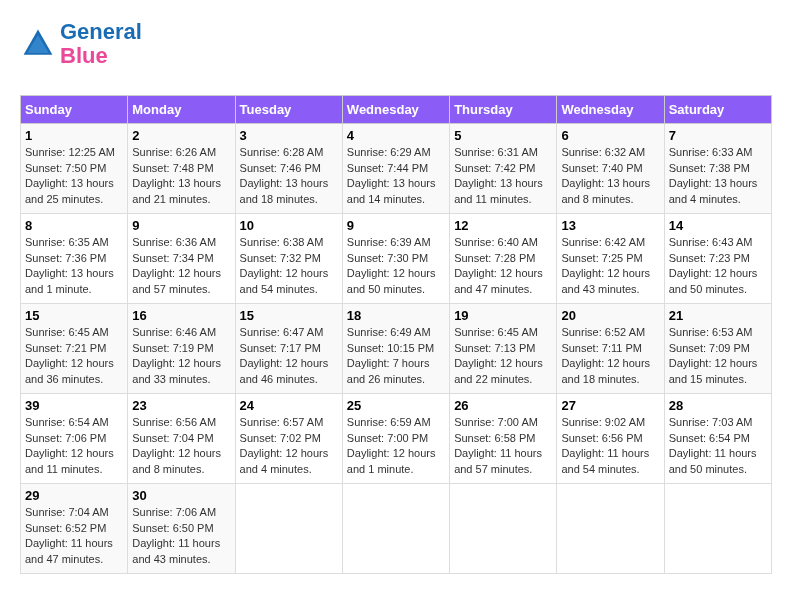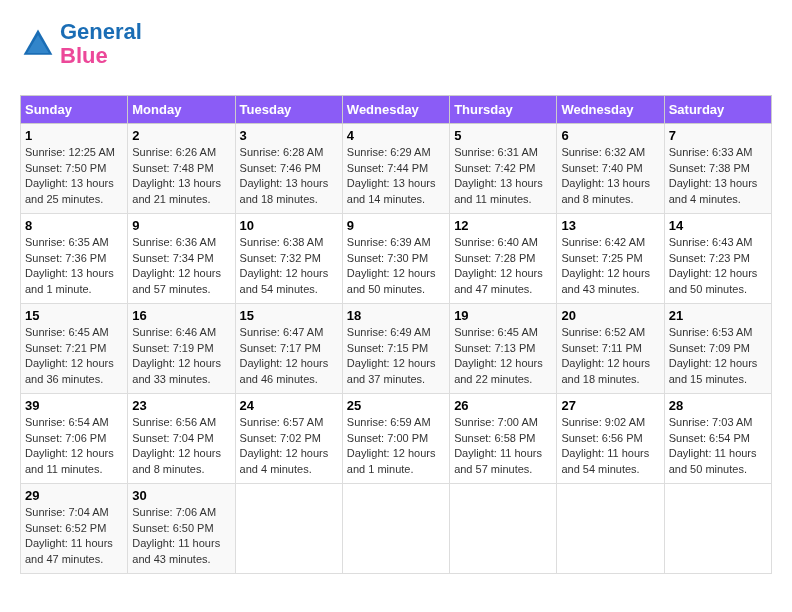--- a/index.html
+++ b/index.html
@@ -192,22 +192,22 @@
         <td><span class="day-num">16</span>
 <span class="day-info">Sunrise: 6:46 AM</span><br>
 <span class="day-info">Sunset: 7:19 PM</span><br>
 <span class="day-info">Daylight: 12 hours and 33 minutes.</span></td>
         <td><span class="day-num">15</span>
 <span class="day-info">Sunrise: 6:47 AM</span><br>
 <span class="day-info">Sunset: 7:17 PM</span><br>
 <span class="day-info">Daylight: 12 hours and 46 minutes.</span></td>
         <td><span class="day-num">18</span>
 <span class="day-info">Sunrise: 6:49 AM</span><br>
-<span class="day-info">Sunset: 7:15 PM</span><br>
-<span class="day-info">Daylight: 12 hours and 37 minutes.</span></td>
+<span class="day-info">Sunset: 10:15 PM</span><br>
+<span class="day-info">Daylight: 7 hours and 26 minutes.</span></td>
         <td><span class="day-num">19</span>
 <span class="day-info">Sunrise: 6:45 AM</span><br>
 <span class="day-info">Sunset: 7:13 PM</span><br>
 <span class="day-info">Daylight: 12 hours and 22 minutes.</span></td>
         <td><span class="day-num">20</span>
 <span class="day-info">Sunrise: 6:52 AM</span><br>
 <span class="day-info">Sunset: 7:11 PM</span><br>
 <span class="day-info">Daylight: 12 hours and 18 minutes.</span></td>
         <td><span class="day-num">21</span>
 <span class="day-info">Sunrise: 6:53 AM</span><br>

